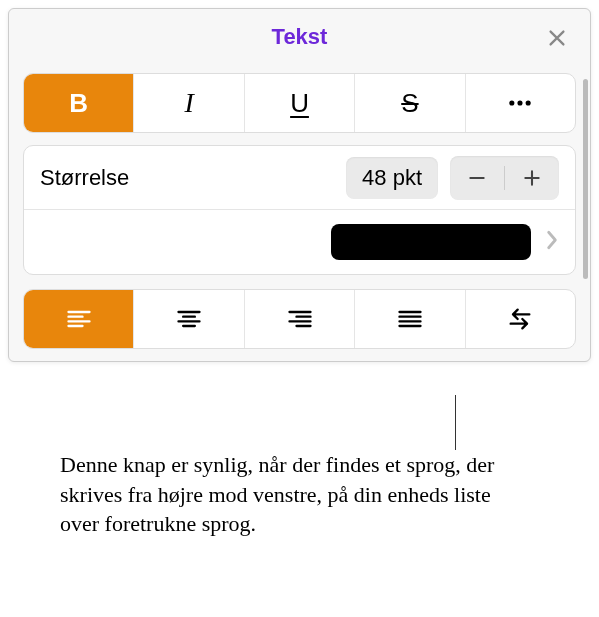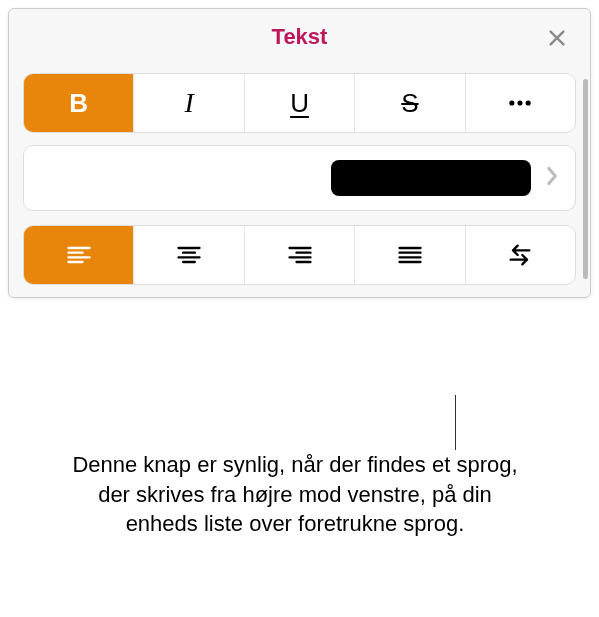--- a/index.html
+++ b/index.html
@@ -21,21 +21,21 @@
     .header {
       display: flex;
       align-items: center;
       justify-content: center;
       height: 56px;
       position: relative;
     }
     .header-title {
       font-size: 22px;
       font-weight: 600;
-      color: #be185d;
+      color: #6d28d9;
     }
     .close-btn {
       position: absolute;
       right: 18px;
       top: 14px;
       width: 30px;
       height: 30px;
       display: flex;
       align-items: center;
       justify-content: center;
@@ -146,25 +146,24 @@
       border-radius: 3px;
     }
 
     .callout-line {
       position: absolute;
       width: 1px;
       background: #333;
     }
     .callout-text {
       position: absolute;
-      font-family: Liberation Sans, sans-serif;
+      font-family: Liberation Serif, serif;
       font-size: 22px;
       line-height: 1.35;
       color: #000;
-      text-align: center;
       width: 470px;
     }
     .bold-glyph { font-weight: 800; font-size: 26px; }
     .italic-glyph { font-style: italic; font-family: Georgia, serif; font-size: 28px; }
     .underline-glyph { text-decoration: underline; font-size: 26px; text-underline-offset: 4px; }
     .strike-glyph { text-decoration: line-through; font-size: 26px; }
   </style>
 </head>
 <body>
 
@@ -195,20 +194,38 @@
     <div class="seg-btn">
       <svg viewBox="0 0 24 24" fill="currentColor">
         <circle cx="5" cy="12" r="2.2"></circle>
           <circle cx="12" cy="12" r="2.2"></circle>
           <circle cx="19" cy="12" r="2.2"></circle>
       </svg>
     </div>
   </div>
 
   <div class="row-group">
+    <div class="row">
+      <div class="row-label">Størrelse</div>
+      <div class="row-spacer"></div>
+      <div class="size-value-box">48 pkt</div>
+      <div class="stepper">
+        <div class="step-btn">
+          <svg width="20" height="20" viewBox="0 0 24 24" fill="none" stroke="currentColor" stroke-width="2.5" stroke-linecap="round">
+              <path d="M4 12 H20"></path>
+            </svg>
+        </div>
+        <div class="step-divider"></div>
+        <div class="step-btn">
+          <svg width="20" height="20" viewBox="0 0 24 24" fill="none" stroke="currentColor" stroke-width="2.5" stroke-linecap="round">
+              <path d="M4 12 H20 M12 4 V20"></path>
+            </svg>
+        </div>
+      </div>
+    </div>
     <div class="row">
       <div class="row-spacer"></div>
       <div class="color-swatch" style="background:#000000"></div>
       <div class="chevron">
         <svg viewBox="0 0 10 18" fill="none" stroke="currentColor" stroke-width="2.5" stroke-linecap="round" stroke-linejoin="round">
             <path d="M2 2 L8 9 L2 16"></path>
           </svg>
       </div>
     </div>
   </div>

